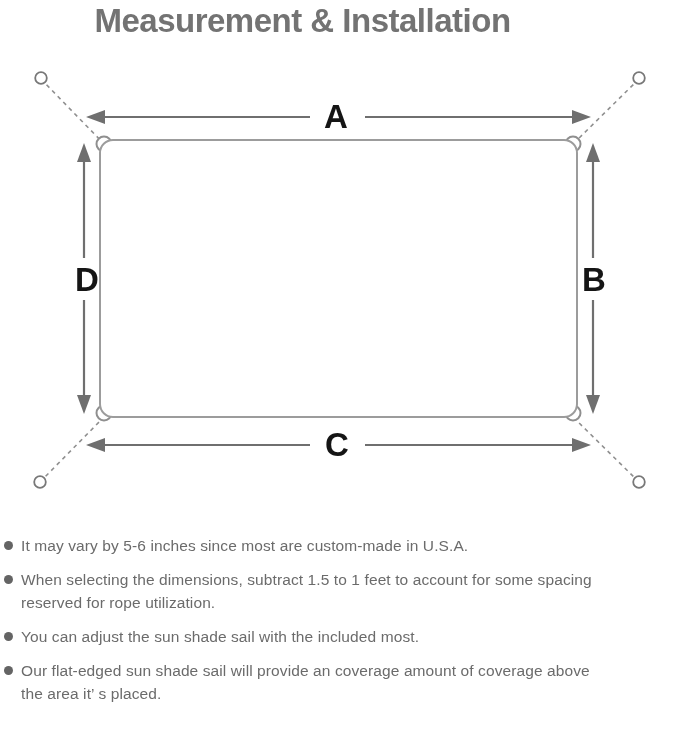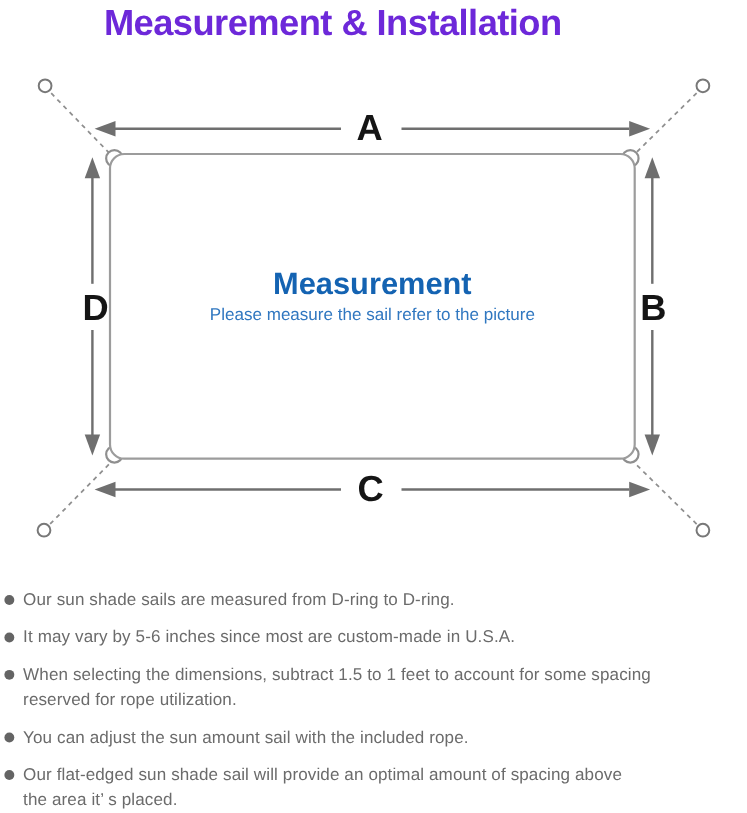--- a/index.html
+++ b/index.html
@@ -8,21 +8,21 @@
     position:relative;
     width:679px; height:739px;
     background:#ffffff;
     overflow:hidden;
     font-family:"Liberation Sans", sans-serif;
   }
   .page-title {
     position:absolute; top:0; left:0; width:605px;
     text-align:center;
     font-weight:bold; font-size:33px; line-height:42px;
-    color:#6d28d9;
+    color:#737373;
     letter-spacing:-0.5px;
   }
   .diagram { position:absolute; top:0; left:0; width:679px; height:530px; }
   .diagram svg { position:absolute; top:0; left:0; }
   .dim-label {
     position:absolute;
     transform:translate(-50%,-50%);
     font-weight:bold; font-size:33px; color:#151515;
     line-height:1;
   }
@@ -115,44 +115,36 @@
         <polygon points="593,143 586,162 600,162"></polygon>
         <polygon points="593,414 586,395 600,395"></polygon>
       </g>
     </svg>
 
     <div class="dim-label" style="left:336px; top:116px;">A</div>
     <div class="dim-label" style="left:594px; top:279px;">B</div>
     <div class="dim-label" style="left:337px; top:444px;">C</div>
     <div class="dim-label" style="left:87px;  top:279px;">D</div>
 
-    <div class="center-text">
-      <div class="center-title">Measurement</div>
-      <div class="center-sub">Please measure the sail refer to the picture</div>
-    </div>
   </div>
 
   <div class="notes">
-    <div class="note">
-      <span class="dot"></span>
-      <span class="note-text">Our sun shade sails are measured from D-ring to D-ring.</span>
-    </div>
     <div class="note">
       <span class="dot"></span>
       <span class="note-text">It may vary by 5-6 inches since most are custom-made in U.S.A.</span>
     </div>
     <div class="note">
       <span class="dot"></span>
       <span class="note-text">When selecting the dimensions, subtract 1.5 to 1 feet to account for some spacing
 reserved for rope utilization.</span>
     </div>
     <div class="note">
       <span class="dot"></span>
-      <span class="note-text">You can adjust the sun amount sail with the included rope.</span>
+      <span class="note-text">You can adjust the sun shade sail with the included most.</span>
     </div>
     <div class="note">
       <span class="dot"></span>
-      <span class="note-text">Our flat-edged sun shade sail will provide an optimal amount of spacing above
+      <span class="note-text">Our flat-edged sun shade sail will provide an coverage amount of coverage above
 the area it’ s placed.</span>
     </div>
   </div>
 
 </div>
 
 </body></html>

